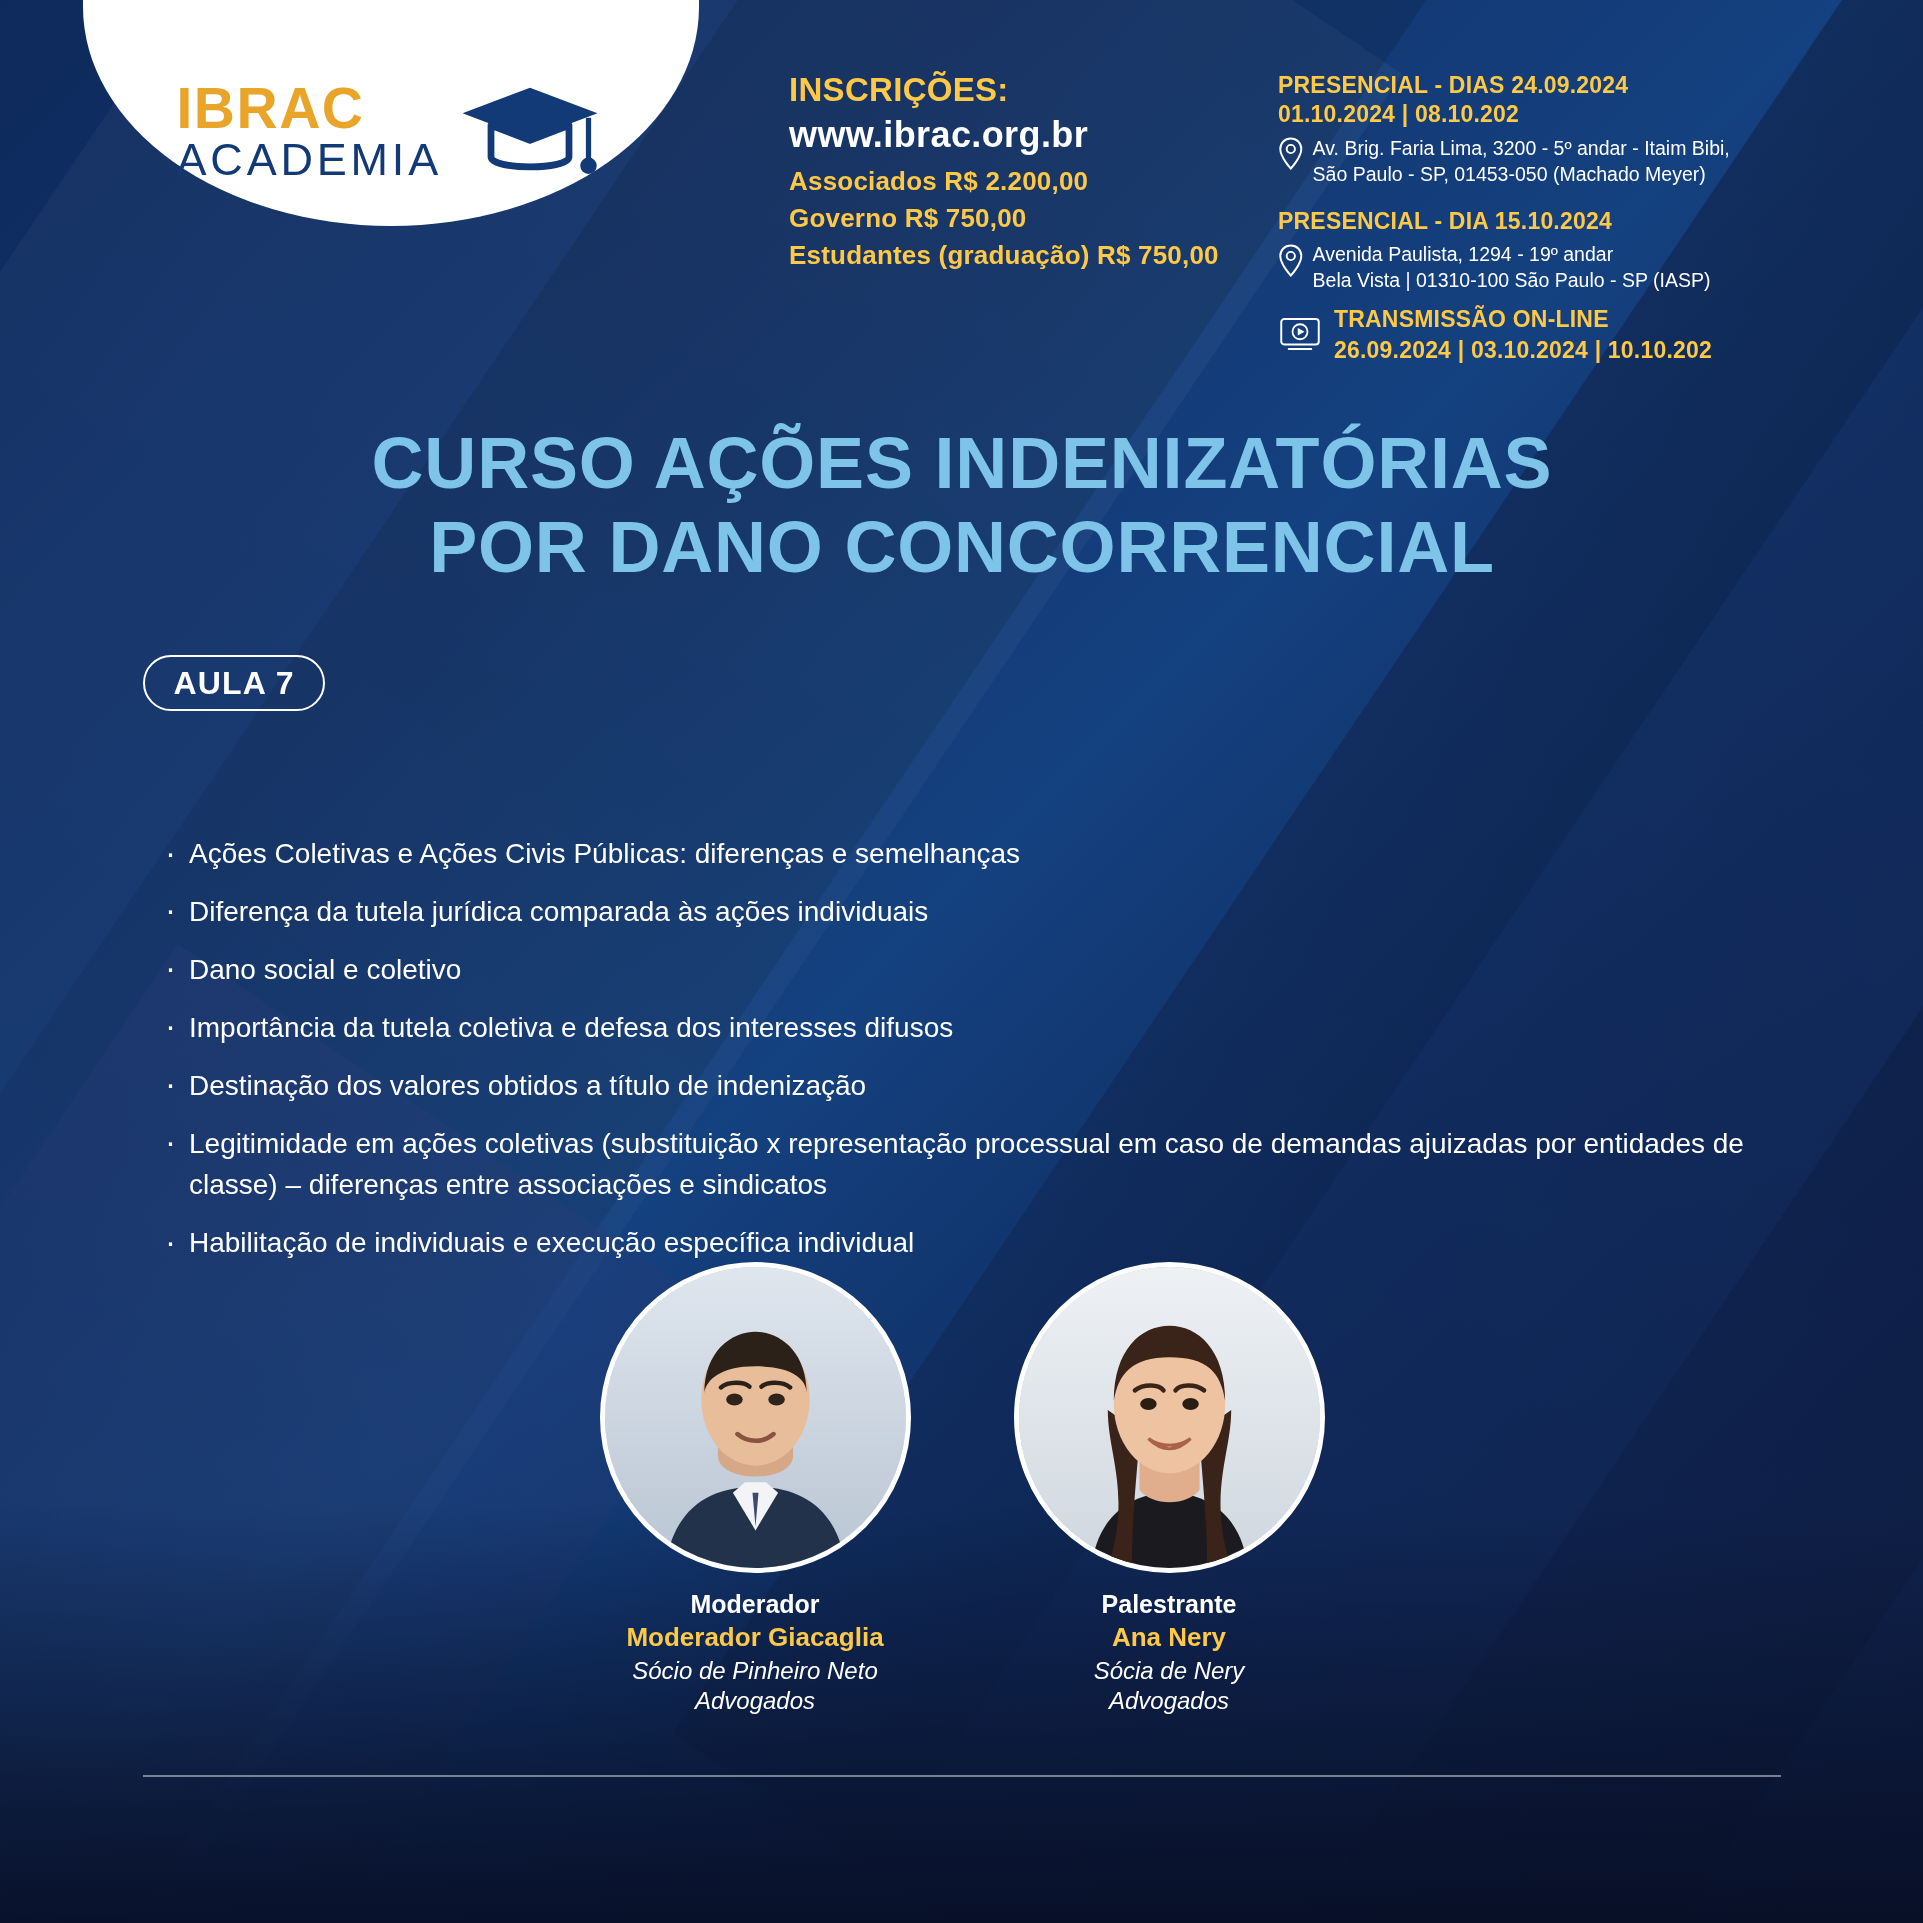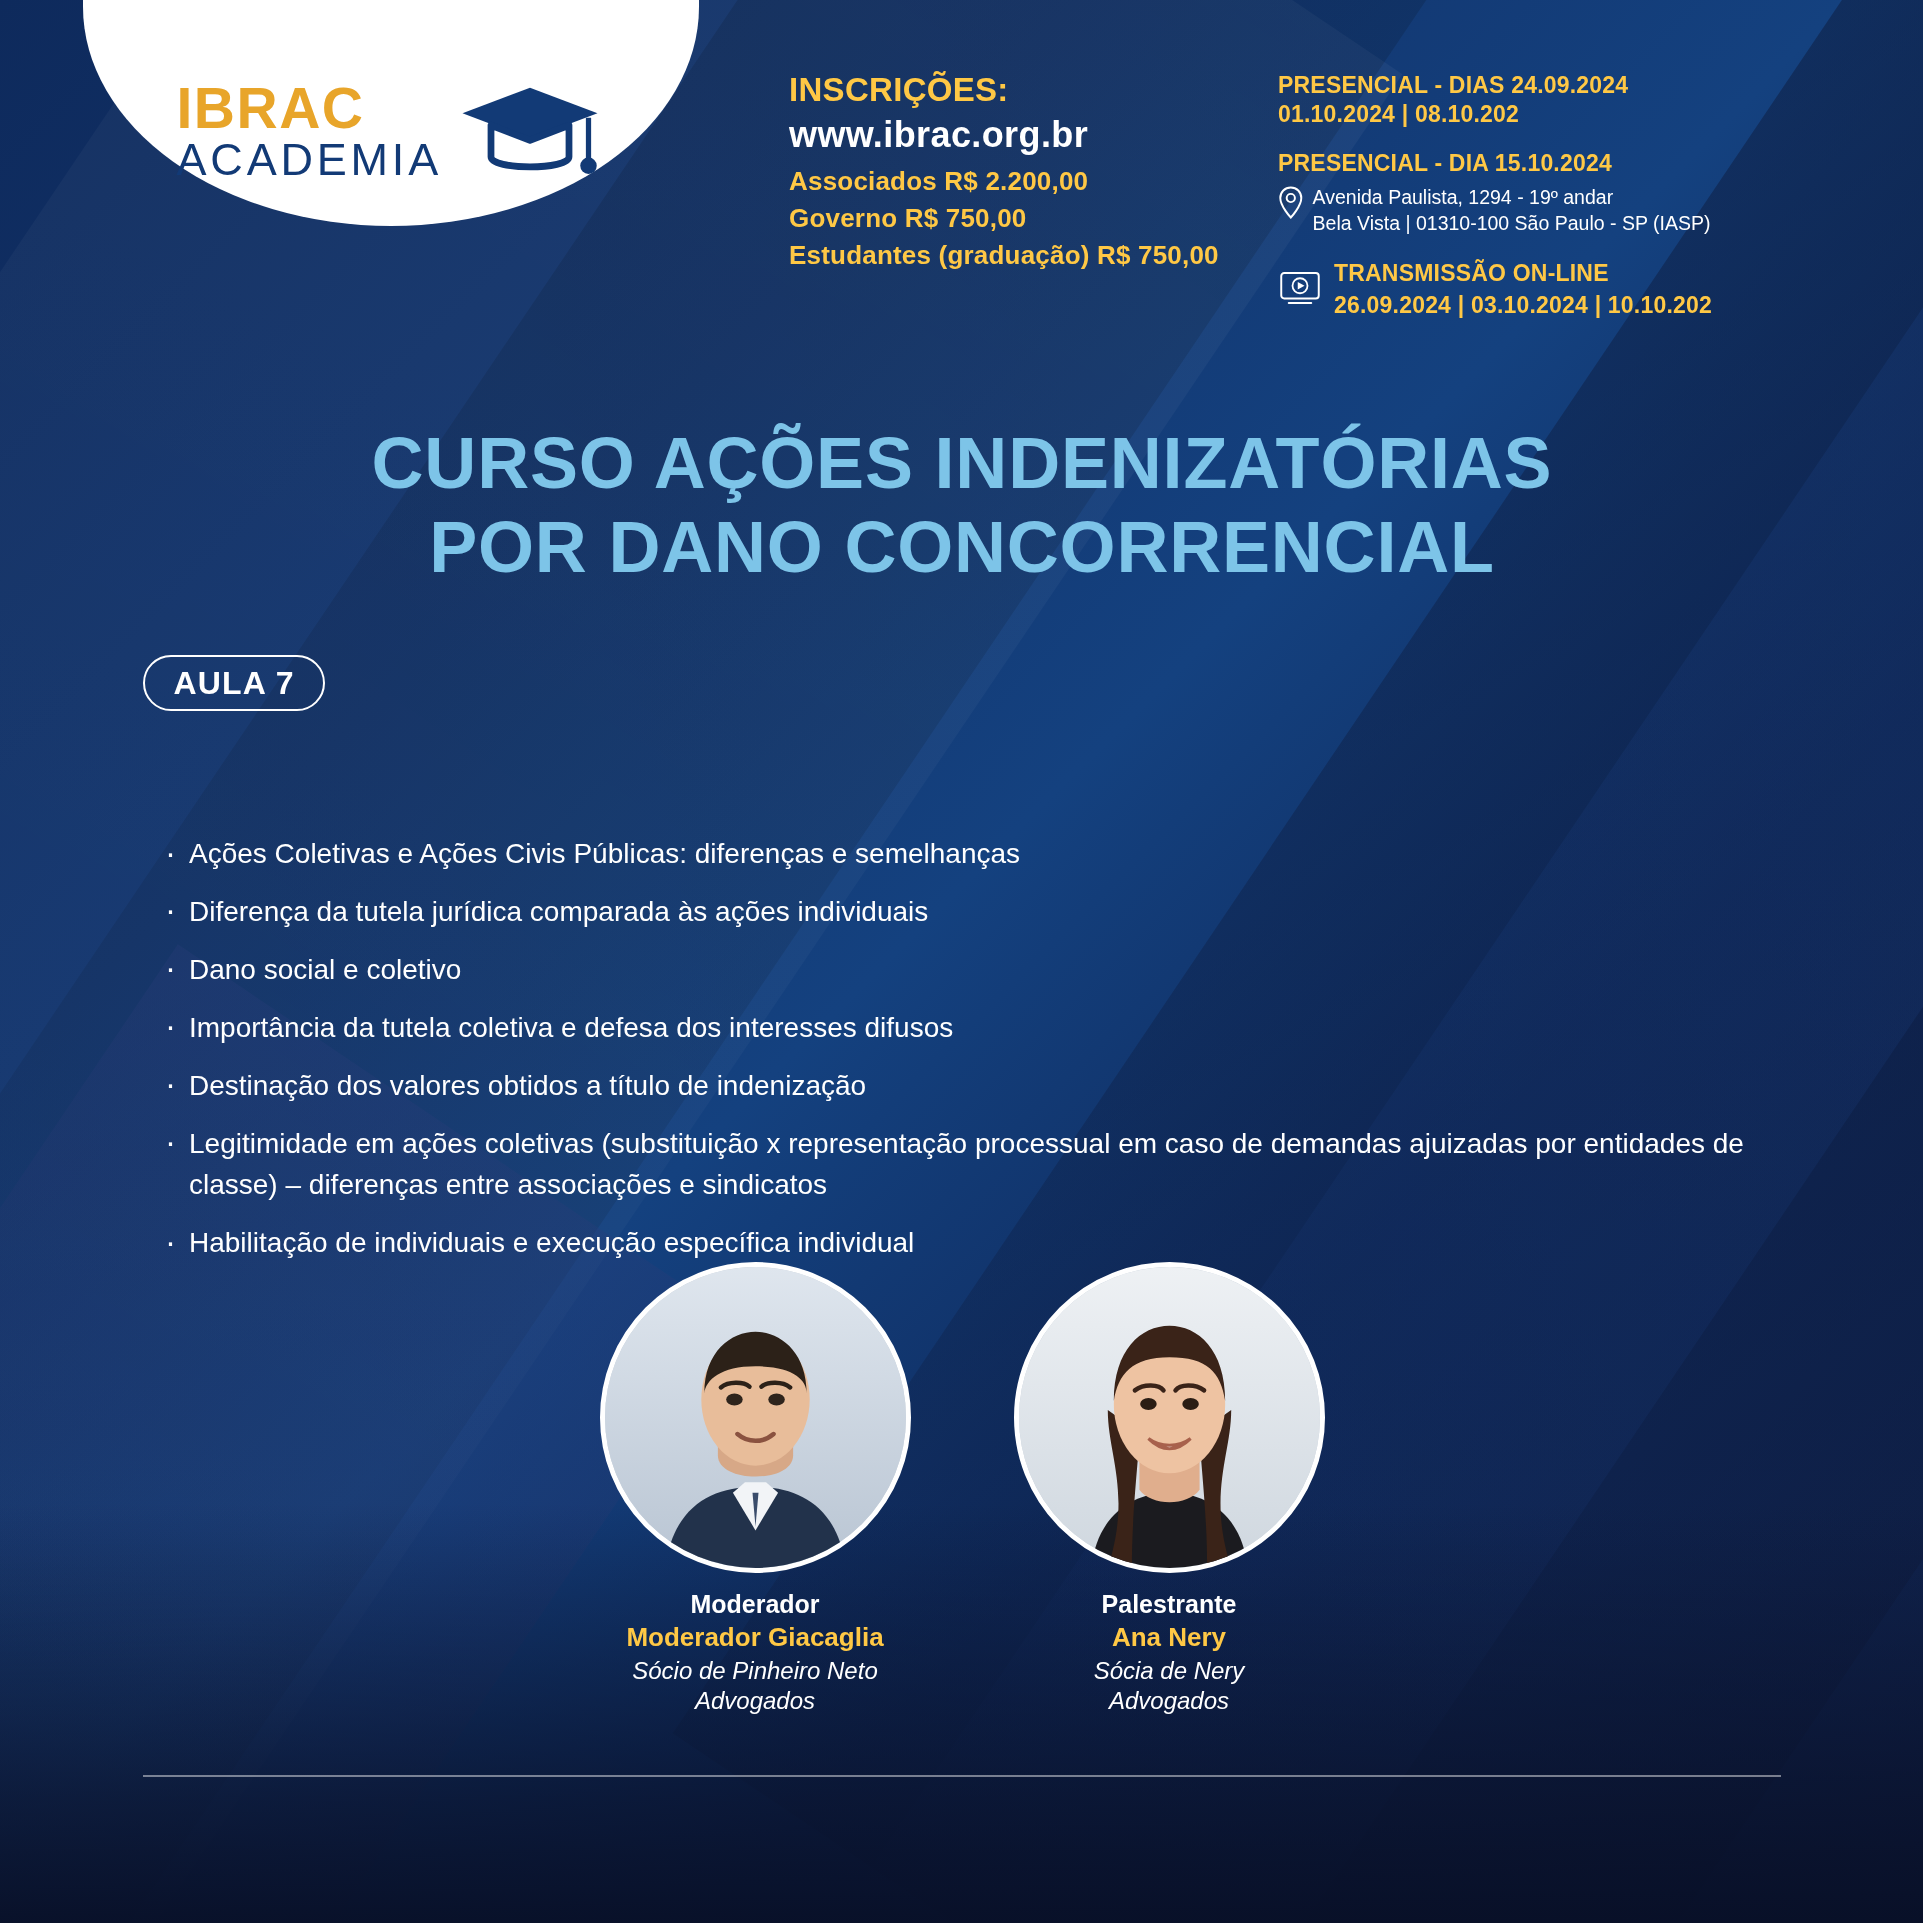--- a/index.html
+++ b/index.html
@@ -164,21 +164,21 @@
     color: #ffffff;
     font-size: 19.5px;
     line-height: 1.32;
     font-weight: 400;
   }
   .pin-icon { width: 25.6px; height: 33px; flex: 0 0 25.6px; margin-top: 1.5px; }
   .online-row {
     display: flex;
     align-items: center;
     gap: 12px;
-    margin-top: 24px;
+    margin-top: 12px;
   }
   .play-icon { width: 44px; height: 36px; flex: 0 0 44px; }
   .online-text .t1 {
     color: #ffc845;
     font-size: 23px;
     font-weight: 700;
     letter-spacing: 0.2px;
   }
   .online-text .t2 {
     color: #ffc845;
@@ -342,20 +342,32 @@
       <li>Associados R$ 2.200,00</li>
       <li>Governo R$ 750,00</li>
       <li>Estudantes (graduação) R$ 750,00</li>
     </ul>
   </div>
 
   <div class="dates">
     <div class="d-head">
       <div>PRESENCIAL - DIAS 24.09.2024</div>
       <div>01.10.2024 | 08.10.202</div>
+    </div>
+    <div class="addr-row">
+      <span>
+        <svg class="pin-icon" viewBox="0 0 34 44" xmlns="http://www.w3.org/2000/svg">
+          <path d="M17 2 C9 2 3 8 3 16 C3 27 17 42 17 42 C17 42 31 27 31 16 C31 8 25 2 17 2 Z" fill="none" stroke="#ffffff" stroke-width="2.6"></path>
+          <circle cx="17" cy="16" r="5.5" fill="none" stroke="#ffffff" stroke-width="2.6"></circle>
+        </svg>
+      </span>
+      <div class="addr-text">
+        <div>Av. Brig. Faria Lima, 3200 - 5º andar - Itaim Bibi,</div>
+        <div>São Paulo - SP, 01453-050 (Machado Meyer)</div>
+      </div>
     </div>
 
     <div class="d-head second">PRESENCIAL - DIA 15.10.2024</div>
     <div class="addr-row">
       <span>
         <svg class="pin-icon" viewBox="0 0 34 44" xmlns="http://www.w3.org/2000/svg">
           <path d="M17 2 C9 2 3 8 3 16 C3 27 17 42 17 42 C17 42 31 27 31 16 C31 8 25 2 17 2 Z" fill="none" stroke="#ffffff" stroke-width="2.6"></path>
           <circle cx="17" cy="16" r="5.5" fill="none" stroke="#ffffff" stroke-width="2.6"></circle>
         </svg>
       </span>

